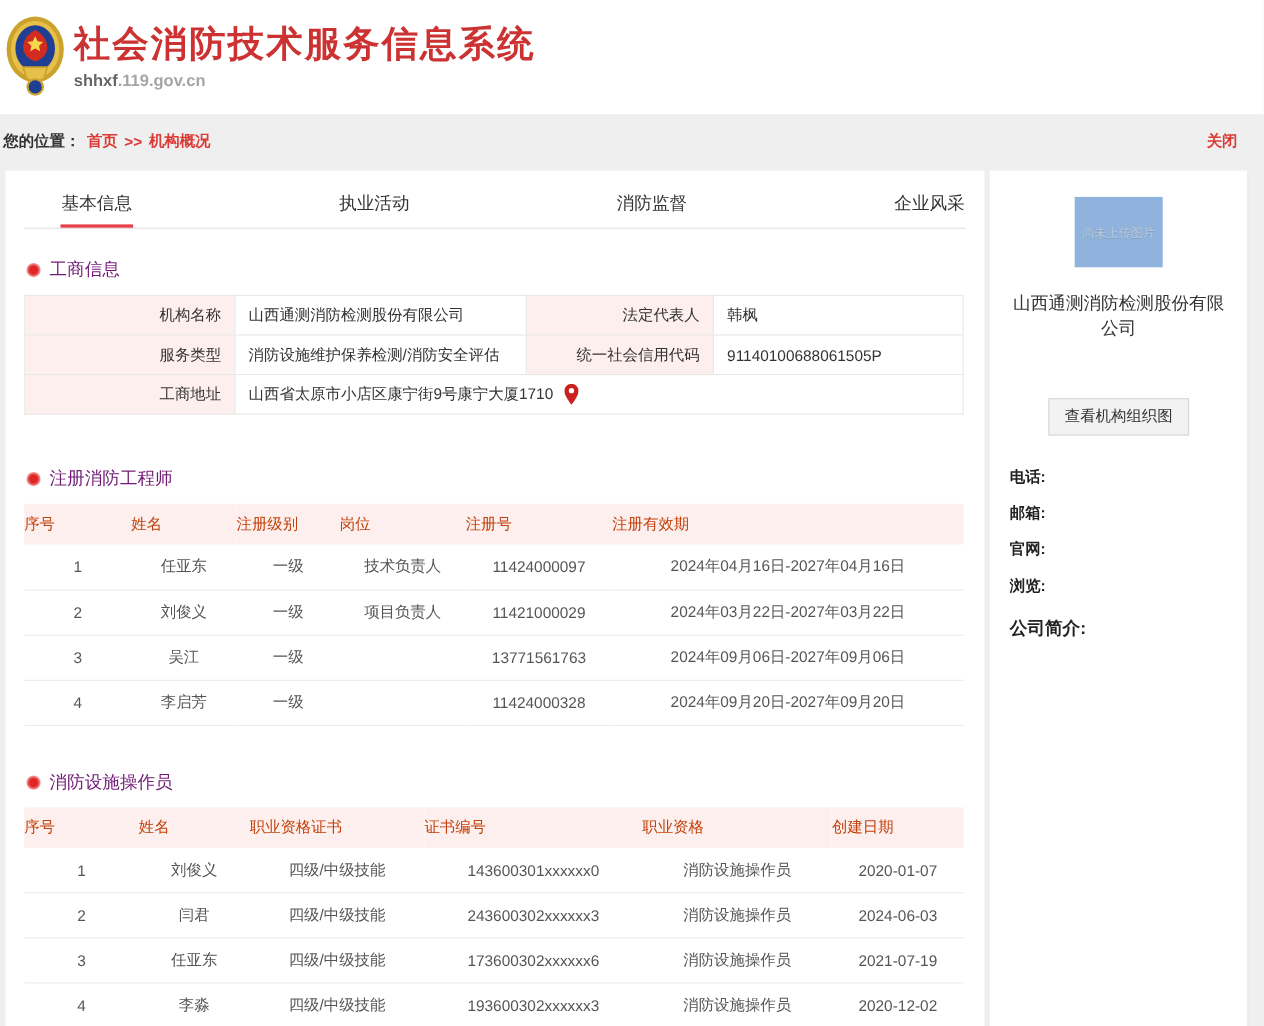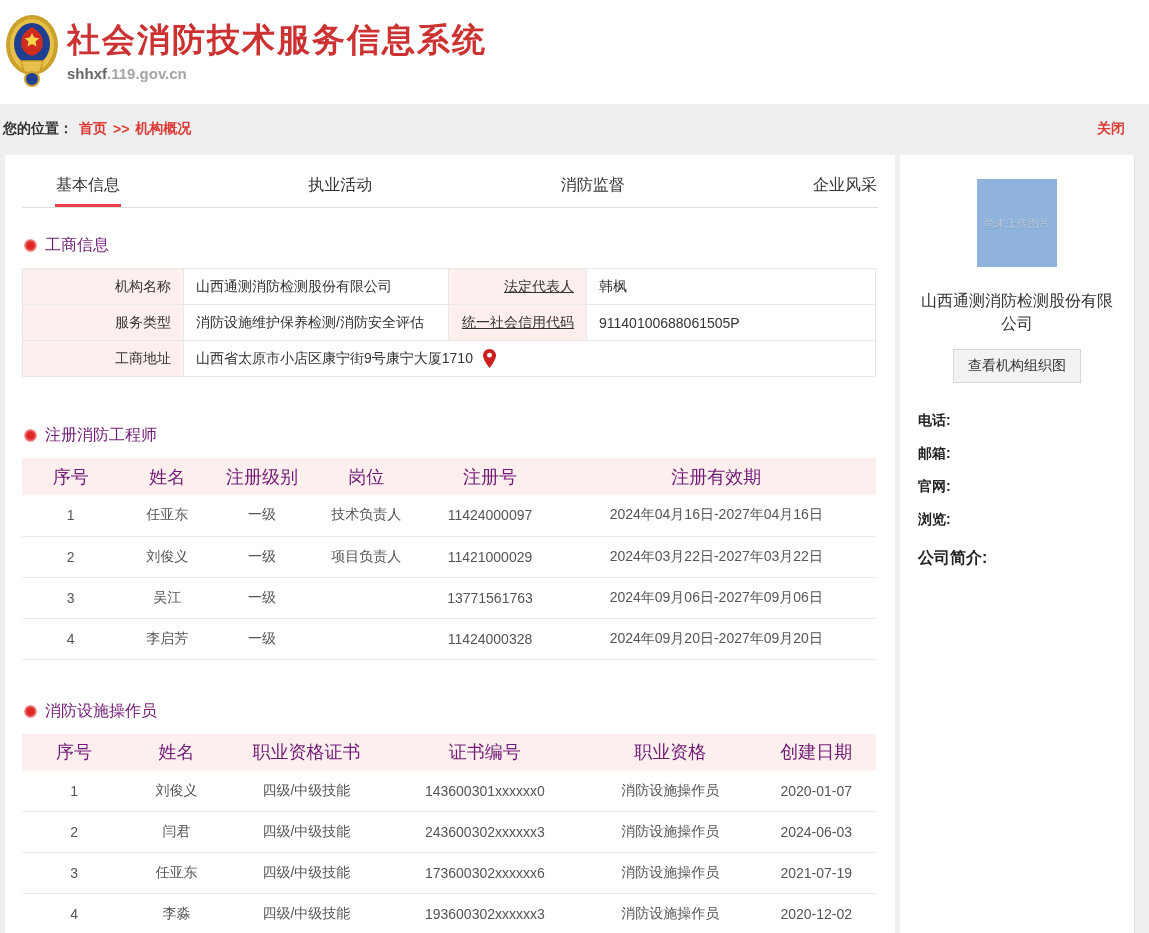--- a/index.html
+++ b/index.html
@@ -41,40 +41,40 @@
   
   .section-head { display:flex; align-items:center; gap:8px; margin:27px 0 12px 2px; }
   .bullet { width:13px; height:13px; border-radius:50%;
             background:radial-gradient(circle at 50% 50%, #e02525 0 38%, #f3a8a8 70%, #fbe3e3 100%); }
   .section-title { font-size:16px; color:#701a75; }
 
   
   table { border-collapse:collapse; width:854px; font-size:14px; }
   .biz-table { border:1px solid #e8e8e8; }
   .biz-table th, .biz-table td { border:1px solid #e8e8e8; height:36px; padding:0 12px; font-weight:normal; }
-  .biz-table th { background:#fdefed; text-align:right; color:#333; width:161px; }
-  .biz-table th.th2 { width:138px;text-decoration:underline; }
+  .biz-table th { background:#fdefed; text-align:right; color:#333; width:191px; }
+  .biz-table th.th2 { width:170px; }
   .biz-table td { text-align:left; color:#333; }
   .biz-table td.v1 { width:265px; }
   .addr-cell { display:flex; align-items:flex-end; gap:10px; }
   .pin-icon { cursor:pointer; display:inline-block; }
 
   
-  .data-table thead th { background:#fdefed; height:37px; font-weight:normal; font-size:18px; color:#701a75; text-align:center; }
+  .data-table thead th { background:#fdefed; height:37px; font-weight:normal; font-size:14px; color:#c2410c; text-align:left; }
   .data-table tbody td { height:41px; text-align:center; font-size:14px; color:#555;
                          border-bottom:1px solid #ececec; }
 
   
-  .ph-img { width:80px; height:88px; background:#8fb3dc; margin:4px auto 0;
+  .ph-img { width:80px; height:64px; background:#8fb3dc; margin:4px auto 0;
             display:flex; align-items:center; justify-content:center; }
   .ph-img span { font-size:11px; color:#b9c8d8; text-shadow:0 1px 0 #7d9fc7; }
   .side-company { text-align:center; font-size:16px; color:#333; line-height:1.45; margin-top:22px; }
   .org-btn-wrap { text-align:center; margin-top:14px; }
   .org-btn { display:inline-block; background:#f2f2f2; border:1px solid #d6d6d6; color:#333;
-             font-size:14px; padding:7px 14px; cursor:pointer; }
+             font-size:14px; padding:7px 14px; cursor:pointer;margin-top:37px; }
   .side-fields { margin-top:29px; }
   .side-field { font-size:14px; font-weight:bold; color:#222; margin-bottom:15px; }
   .side-profile { font-size:16px; font-weight:bold; color:#222; margin-top:19px; }
 </style>
 </head>
 <body>
 
 <div class="site-header">
   <svg class="logo" viewBox="0 0 54 78">
     <ellipse cx="27" cy="32" rx="26" ry="30" fill="#caa22c"></ellipse>

